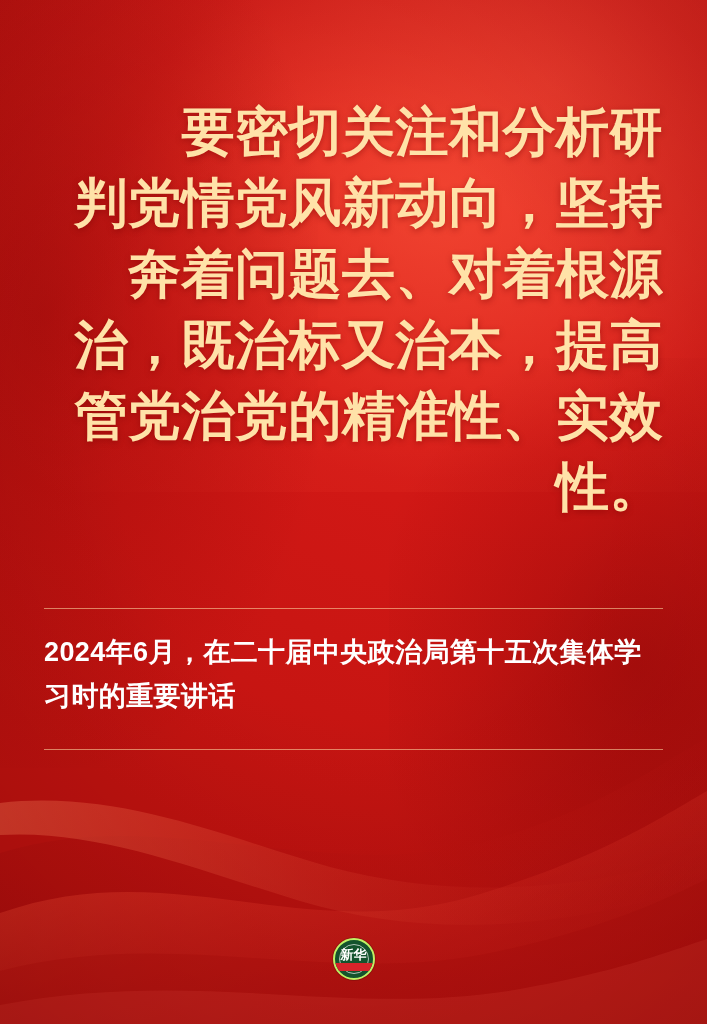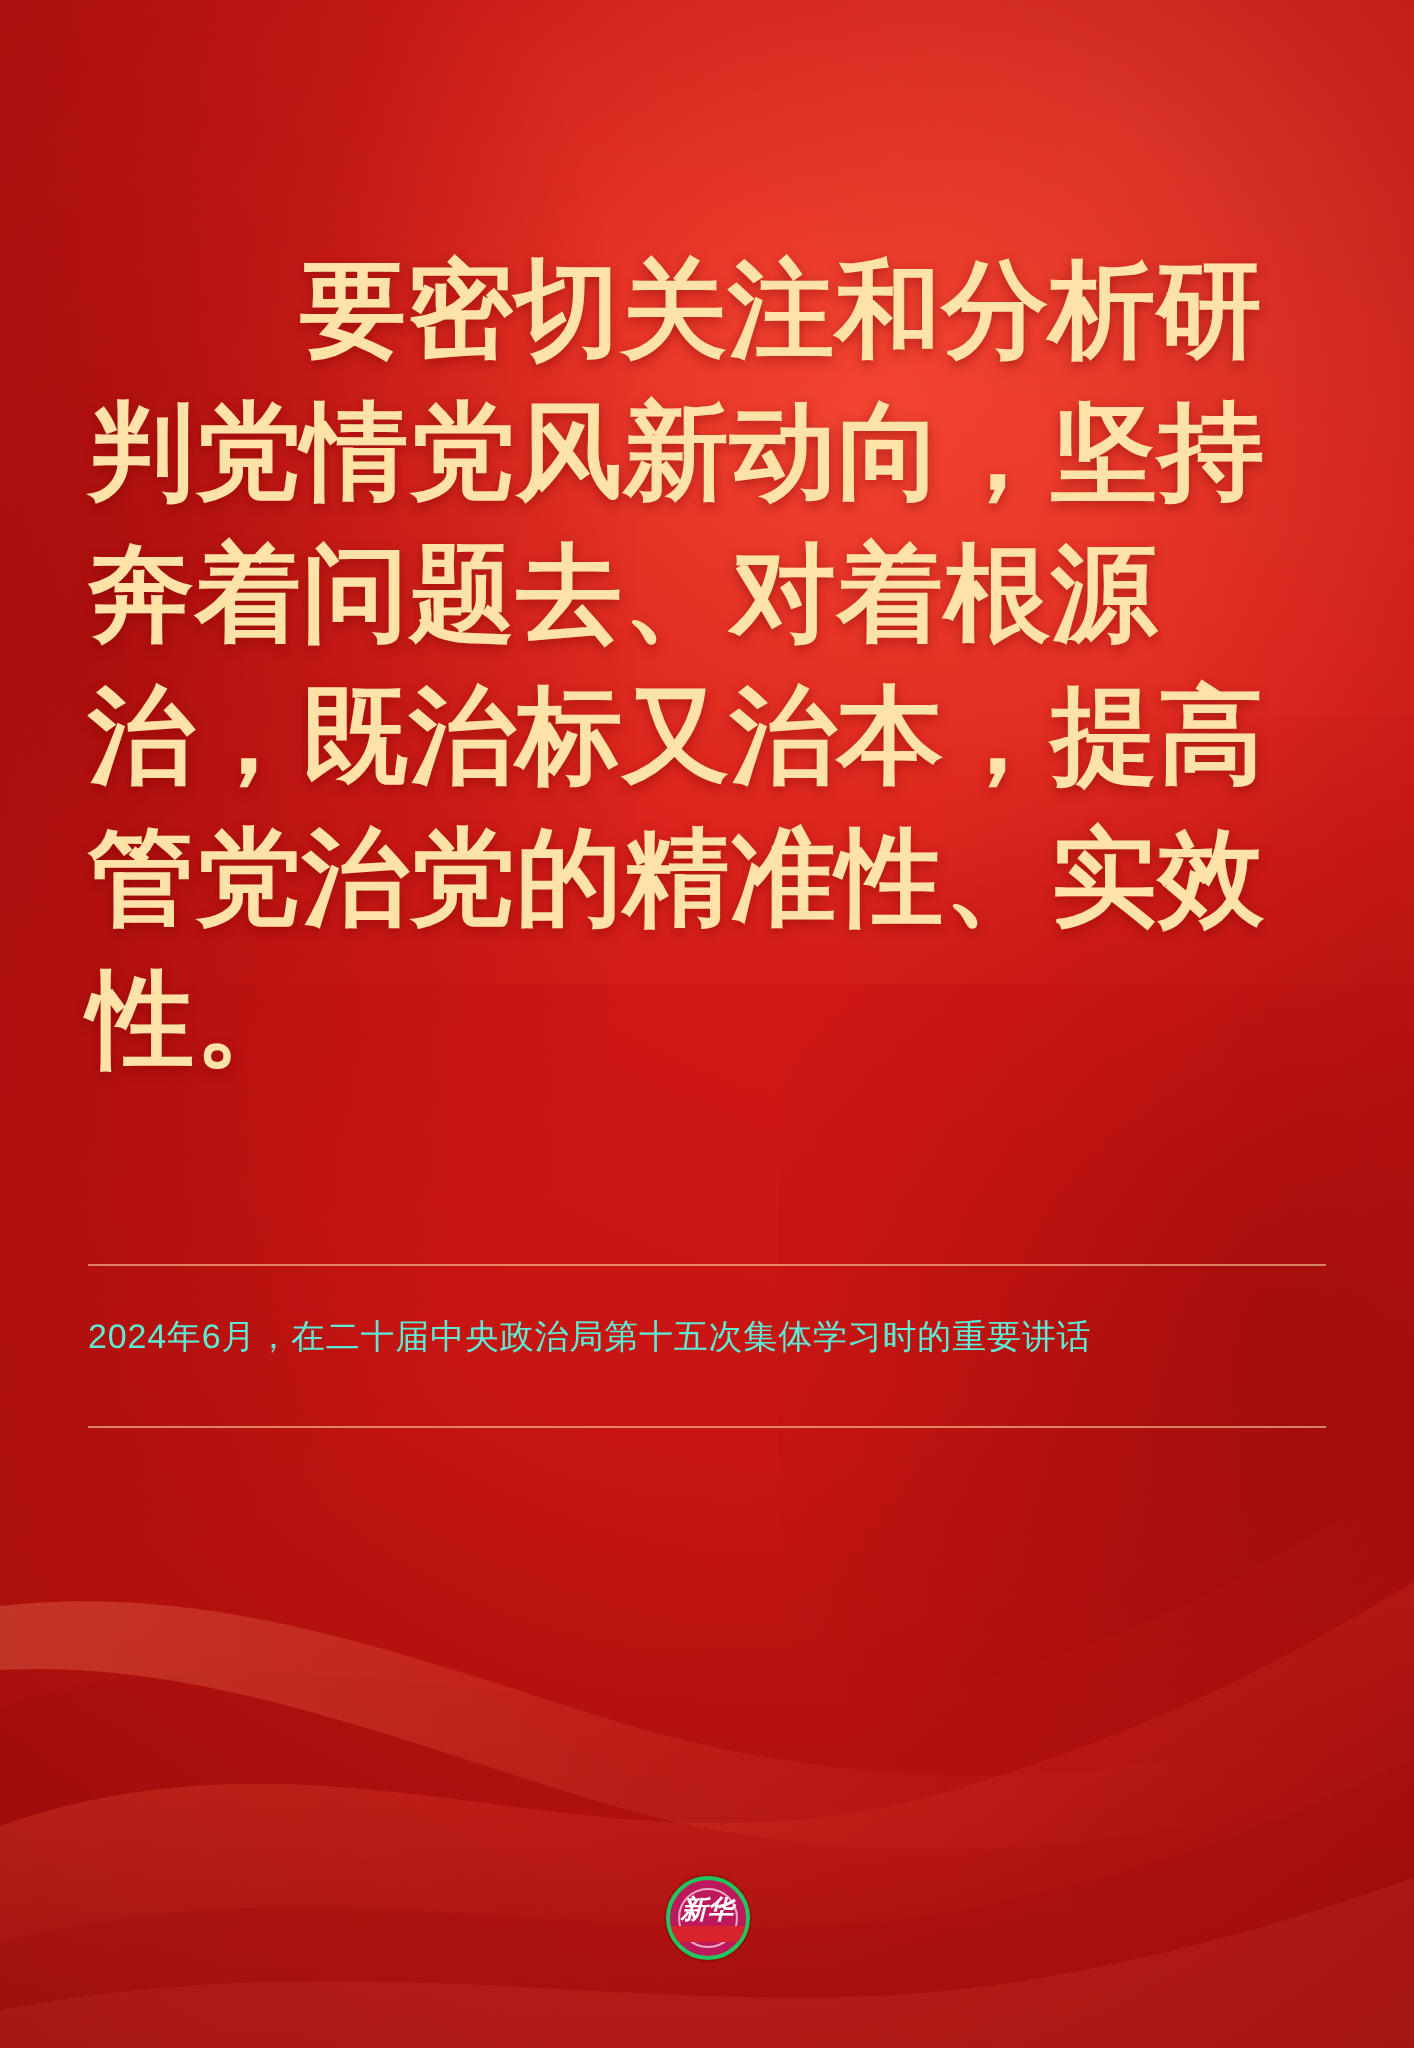--- a/index.html
+++ b/index.html
@@ -69,21 +69,22 @@
 
   
   .content {
     position: absolute;
     inset: 0;
     display: flex;
     flex-direction: column;
   }
 
   .quote-wrap {
-    margin: 120px 44px 0 44px;
+    margin: 96px 44px 0 44px;
+    text-align: right;
   }
   .quote {
     color: #ffe2a8;
     font-family: "DejaVu Serif", "Liberation Serif", serif;
     font-weight: bold;
     font-size: 53px;
     line-height: 1.34;
     letter-spacing: 0.5px;
     text-indent: 2em;
     text-shadow: 0 2px 6px rgba(120,0,0,0.45);
@@ -92,48 +93,48 @@
   .rule {
     height: 1px;
     background: rgba(255,226,170,0.55);
     margin: 0 44px;
   }
   .rule-top { margin-top: 86px; }
   .rule-bottom { margin-top: 30px; }
 
   .attribution {
     margin: 22px 44px 0 44px;
-    color: #5eead4;
-    font-size: 17px;
+    color: #ffffff;
+    font-size: 27px;
     line-height: 1.62;
     letter-spacing: 0.4px;
     font-family: "Liberation Sans", sans-serif;
+    font-weight: bold;
   }
 
   .footer {
     position: absolute;
     left: 0;
     right: 0;
     bottom: 44px;
     display: flex;
     align-items: center;
     justify-content: center;
     gap: 12px;
   }
   .logo {
     width: 38px;
     height: 38px;
     border-radius: 50%;
-    background: #be185d;
-    border: 2px solid #22c55e;
+    background: #14532d;
+    border: 2px solid #bef264;
     box-shadow: 0 0 0 1px rgba(0,0,0,0.15);
     position: relative;
     overflow: hidden;
     flex: 0 0 auto;
-    font-style: italic;
   }
   .logo .inner-ring {
     position: absolute;
     inset: 4px;
     border-radius: 50%;
     border: 1px solid rgba(255,255,255,0.65);
   }
   .logo .band {
     position: absolute;
     left: 0; right: 0;

